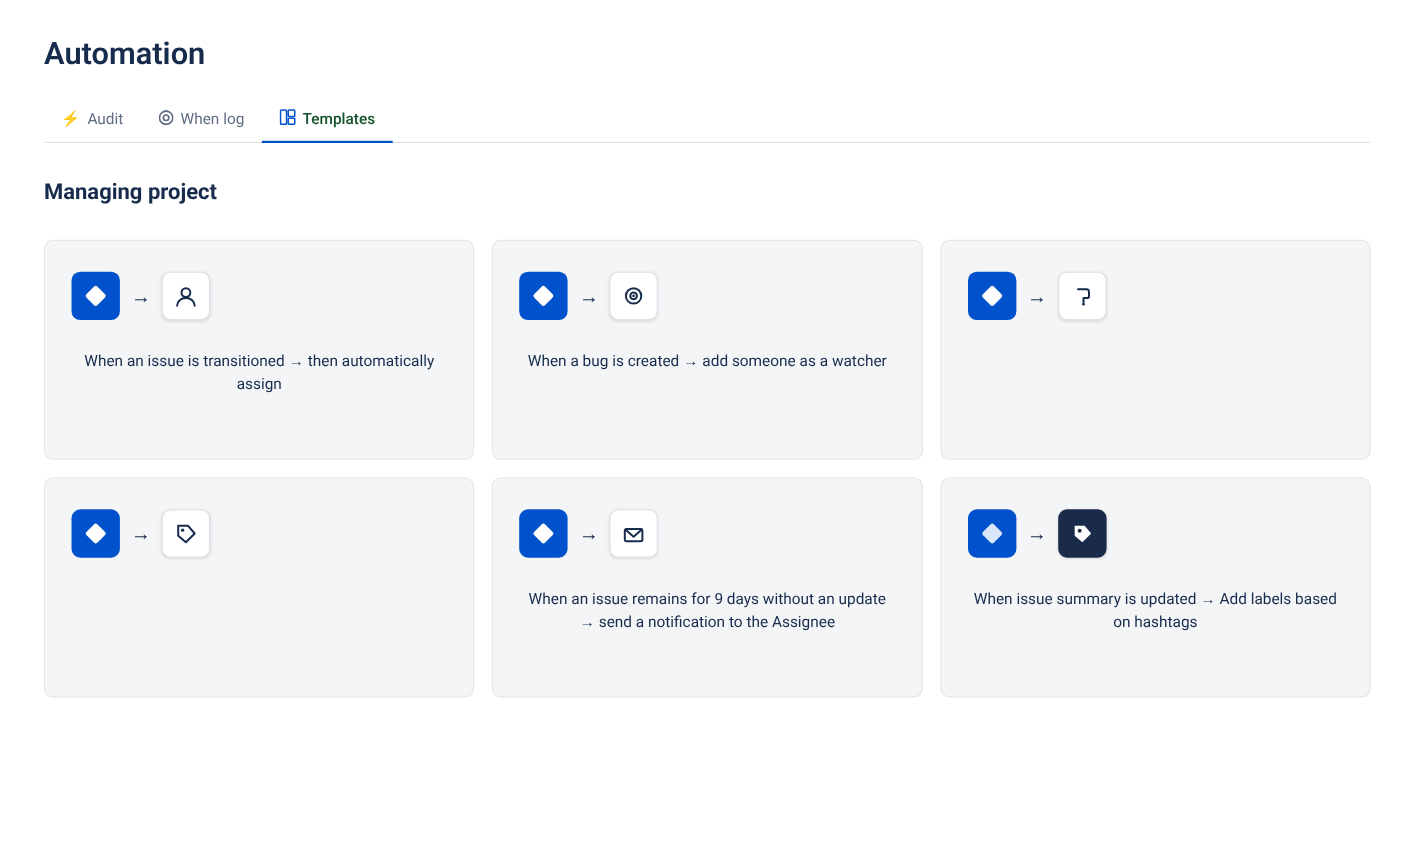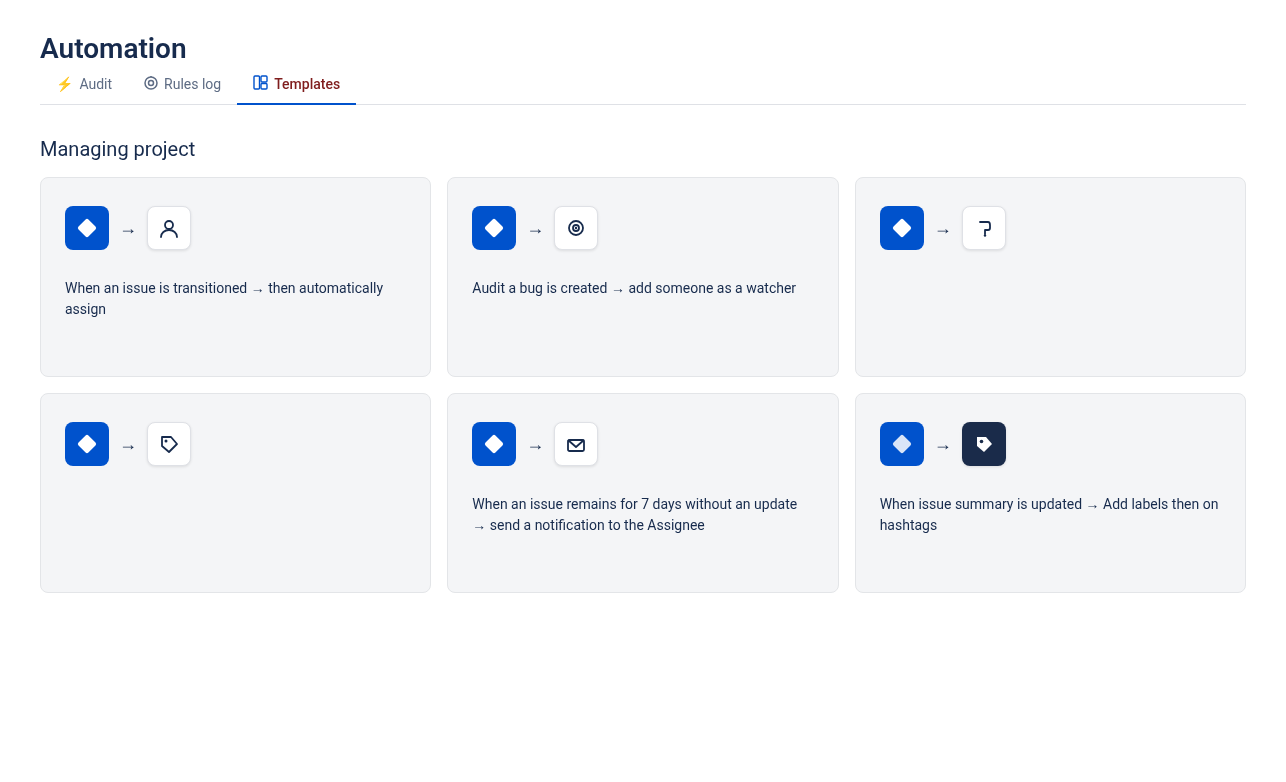--- a/index.html
+++ b/index.html
@@ -12,20 +12,21 @@
     }
 
     .page-container {
       padding: 32px 40px 40px 40px;
     }
 
     .page-title {
       font-size: 28px;
       font-weight: 600;
       color: #172b4d;
+      margin-bottom: 24px;
     }
 
     .tabs {
       display: flex;
       align-items: center;
       gap: 0;
       border-bottom: 1px solid #dfe1e6;
       margin-bottom: 32px;
     }
 
@@ -36,34 +37,34 @@
       padding: 10px 16px;
       cursor: pointer;
       font-size: 14px;
       color: #5e6c84;
       border-bottom: 2px solid transparent;
       margin-bottom: -1px;
       text-decoration: none;
     }
 
     .tab.active {
-      color: #7f1d1d;
+      color: #14532d;
       border-bottom: 2px solid #0052cc;
       font-weight: 500;
     }
 
     .tab-icon {
       font-size: 14px;
     }
 
     .section-title {
       font-size: 20px;
-      font-weight: 400;
-      color: #172b4d;
-      margin-bottom: 16px;
+      font-weight: 700;
+      color: #172b4d;
+      margin-bottom: 32px;
     }
 
     .cards-grid {
       display: grid;
       grid-template-columns: repeat(3, 1fr);
       gap: 16px;
     }
 
     .card {
       background: #f4f5f7;
@@ -108,20 +109,21 @@
     .arrow-icon {
       font-size: 18px;
       color: #172b4d;
       font-weight: 400;
     }
 
     .card-description {
       font-size: 14px;
       color: #172b4d;
       line-height: 1.5;
+      text-align: center;
     }
   </style>
 </head>
 <body>
 
 <div class="page-container">
   <h1 class="page-title">Automation</h1>
 
   <div class="tabs">
     <div class="tab">
@@ -129,21 +131,21 @@
       <span>Audit</span>
     </div>
     <div class="tab">
       <span class="tab-icon">
         <svg width="14" height="14" viewBox="0 0 14 14" fill="none">
           <circle cx="7" cy="7" r="6" stroke="#5e6c84" stroke-width="1.5"></circle>
           <circle cx="7" cy="7" r="2.5" stroke="#5e6c84" stroke-width="1.5"></circle>
           <line x1="7" y1="1" x2="7" y2="0" stroke="#5e6c84" stroke-width="1.5"></line>
         </svg>
       </span>
-      <span>Rules log</span>
+      <span>When log</span>
     </div>
     <div class="tab active">
       <span class="tab-icon">
         <svg width="15" height="15" viewBox="0 0 15 15" fill="none">
           <rect x="1" y="1" width="5.5" height="13" rx="1" stroke="#0052cc" stroke-width="1.4"></rect>
           <rect x="8" y="1" width="6" height="6" rx="1" stroke="#0052cc" stroke-width="1.4"></rect>
           <rect x="8" y="8.5" width="6" height="5.5" rx="1" stroke="#0052cc" stroke-width="1.4"></rect>
         </svg>
       </span>
       <span>Templates</span>
@@ -181,21 +183,21 @@
         </div>
         <span class="arrow-icon">→</span>
         <div class="icon-box icon-box-white">
           <svg width="22" height="22" viewBox="0 0 22 22" fill="none">
             <circle cx="11" cy="11" r="7" stroke="#172b4d" stroke-width="1.8"></circle>
             <circle cx="11" cy="11" r="3" stroke="#172b4d" stroke-width="1.8"></circle>
             <circle cx="11" cy="11" r="1.2" fill="#172b4d"></circle>
           </svg>
         </div>
       </div>
-      <p class="card-description">Audit a bug is created → add someone as a watcher</p>
+      <p class="card-description">When a bug is created → add someone as a watcher</p>
     </div>
 
     <div class="card">
       <div class="card-icons">
         <div class="icon-box icon-box-blue">
           <svg width="22" height="22" viewBox="0 0 22 22" fill="none">
             <rect x="4" y="4" width="14" height="14" rx="2" transform="rotate(45 11 11)" fill="white"></rect>
           </svg>
         </div>
         <span class="arrow-icon">→</span>
@@ -233,35 +235,35 @@
           </svg>
         </div>
         <span class="arrow-icon">→</span>
         <div class="icon-box icon-box-white">
           <svg width="22" height="22" viewBox="0 0 22 22" fill="none">
             <rect x="3" y="7" width="16" height="11" rx="1.5" stroke="#172b4d" stroke-width="1.8"></rect>
             <polyline points="3,7 11,14 19,7" stroke="#172b4d" stroke-width="1.8" fill="none" stroke-linejoin="round"></polyline>
           </svg>
         </div>
       </div>
-      <p class="card-description">When an issue remains for 7 days without an update → send a notification to the Assignee</p>
+      <p class="card-description">When an issue remains for 9 days without an update → send a notification to the Assignee</p>
     </div>
 
     <div class="card">
       <div class="card-icons">
         <div class="icon-box icon-box-blue">
           <svg width="22" height="22" viewBox="0 0 22 22" fill="none">
             <rect x="4" y="4" width="14" height="14" rx="2" transform="rotate(45 11 11)" fill="white" opacity="0.85"></rect>
           </svg>
         </div>
         <span class="arrow-icon">→</span>
         <div class="icon-box icon-box-white" style="background:#1a2b4a; border:none;">
           <svg width="22" height="22" viewBox="0 0 22 22" fill="none">
             <path d="M4 4 L4 13 L11 19 L19 11 L13 4 Z" fill="white" stroke="none"></path>
             <circle cx="8.5" cy="8.5" r="1.8" fill="#1a2b4a"></circle>
           </svg>
         </div>
       </div>
-      <p class="card-description">When issue summary is updated → Add labels then on hashtags</p>
+      <p class="card-description">When issue summary is updated → Add labels based on hashtags</p>
     </div>
 
   </div>
 </div>
 
 </body></html>

